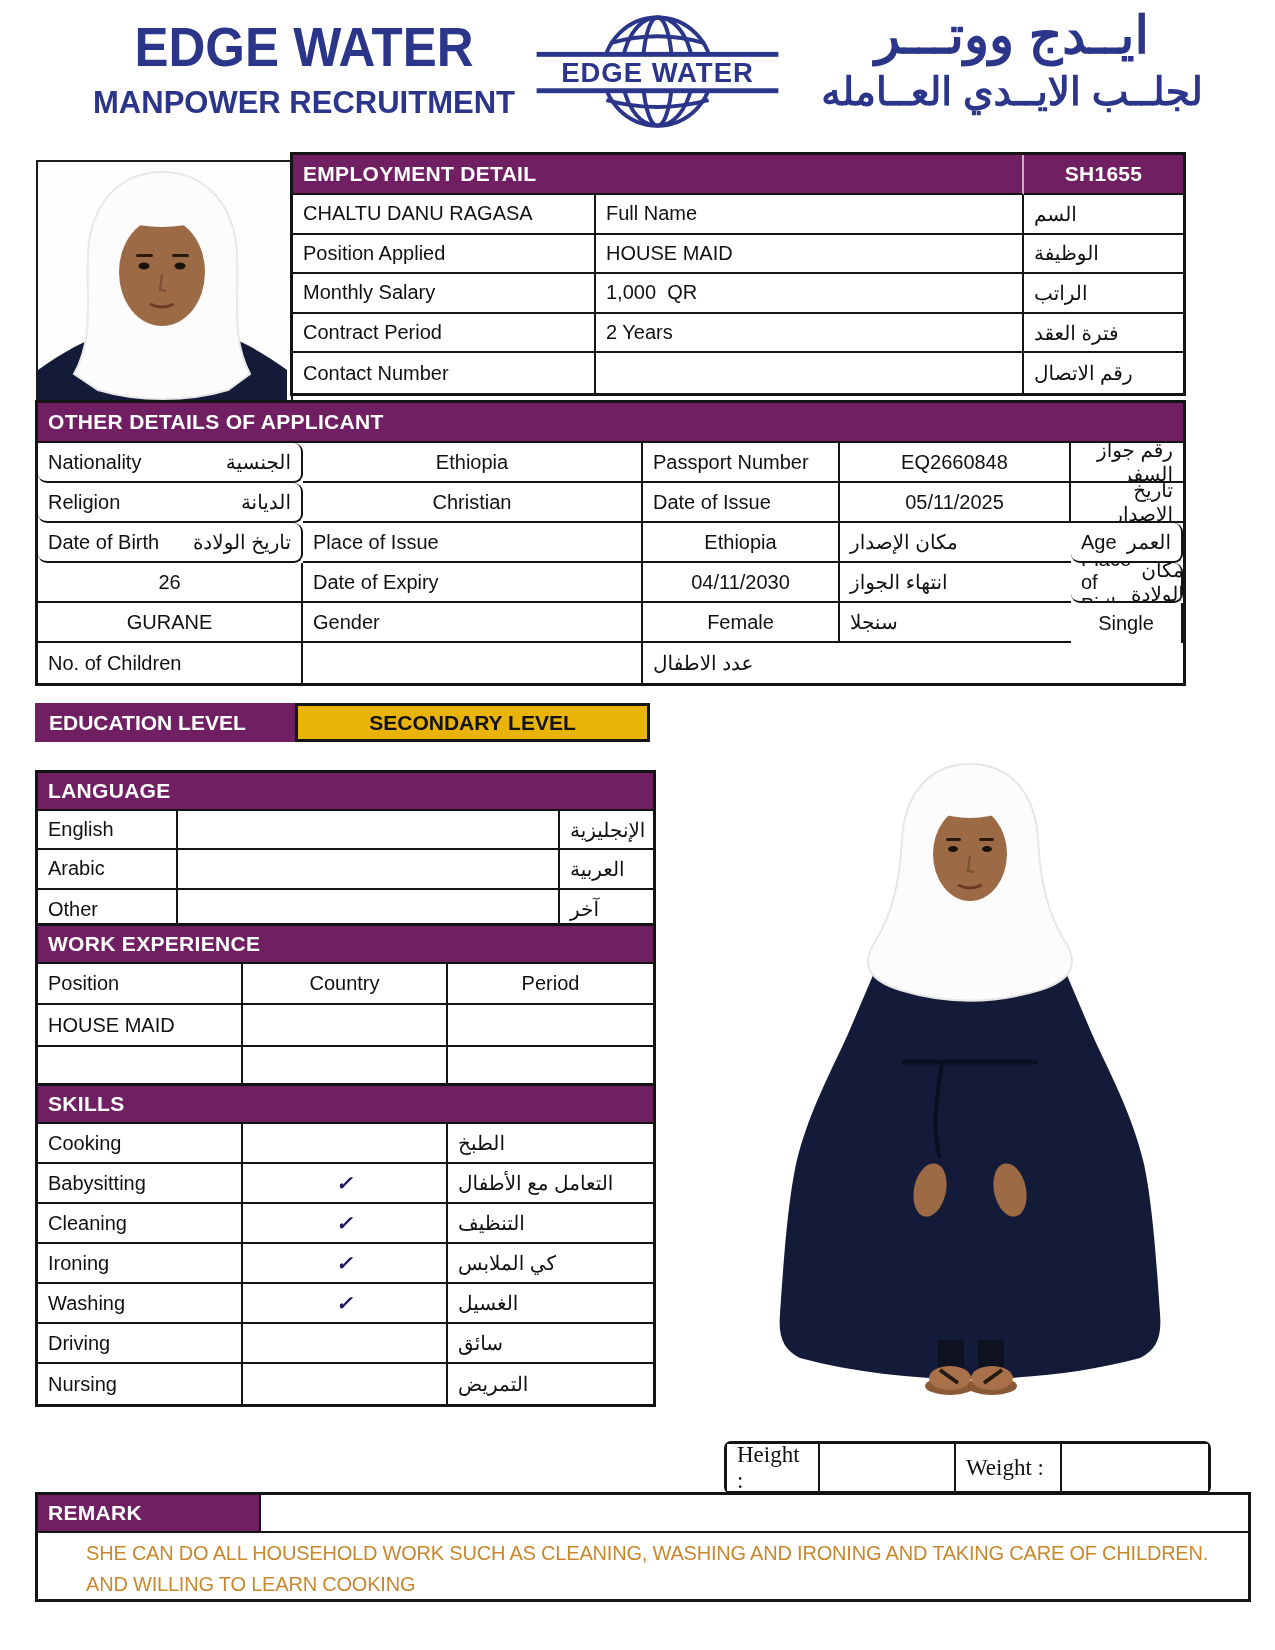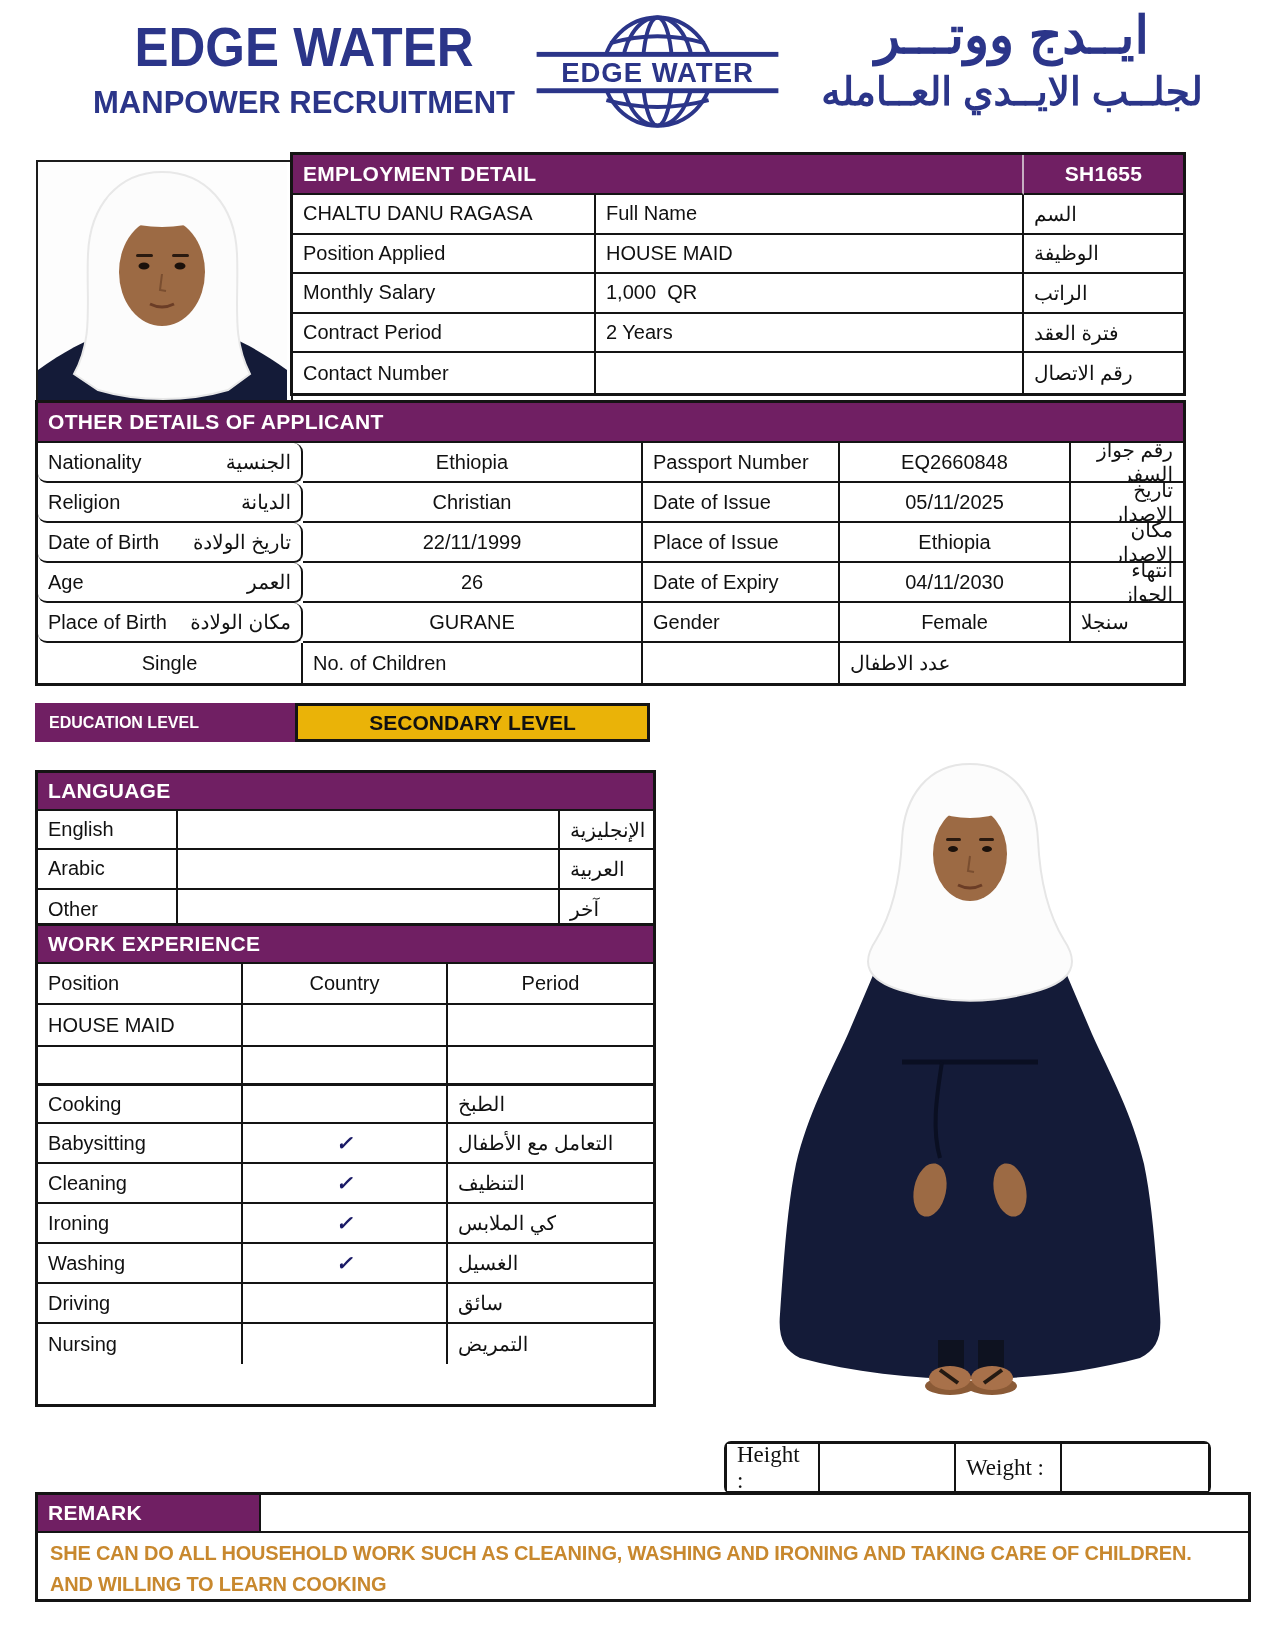--- a/index.html
+++ b/index.html
@@ -48,26 +48,26 @@
   #work{left:35px;top:923px;width:615px;height:163px;
        grid-template-columns:205px 205px 1fr;grid-template-rows:38px 41px 1fr 1fr;}
   #skills{left:35px;top:1083px;width:615px;height:318px;
        grid-template-columns:205px 205px 1fr;grid-template-rows:38px repeat(7,1fr);}
   #hw{left:724px;top:1441px;width:481px;height:47px;
        grid-template-columns:93px 136px 106px 1fr;grid-template-rows:1fr;
        font-family:"Liberation Serif",serif;border-radius:7px;}
   #hw>div{font-size:23px;}
   #remark{left:35px;top:1492px;width:1210px;height:104px;
        grid-template-columns:223px 1fr;grid-template-rows:38px 1fr;}
-  .remark-text{color:#C8882E;font-weight:bold;font-size:26px;line-height:1.55;
-       align-items:flex-start !important;padding:5px 12px !important;letter-spacing:-.2px;}
+  .remark-text{color:#C8882E;font-weight:normal;font-size:26px;line-height:1.55;
+       align-items:flex-start !important;padding:5px 12px !important;letter-spacing:-.2px;margin-left:36px;}
 
   
   .edu-label{position:absolute;left:35px;top:703px;width:260px;height:39px;
-       background:#701F63;color:#fff;font-weight:bold;font-size:16px;
+       background:#701F63;color:#fff;font-weight:bold;font-size:21px;
        display:flex;align-items:center;padding:0 14px;box-sizing:border-box;}
   .edu-value{position:absolute;left:295px;top:703px;width:355px;height:39px;
        border:3px solid #141414;background:#eab308;display:flex;align-items:center;
        justify-content:center;font-weight:bold;font-size:21px;box-sizing:border-box;}
 </style>
 </head>
 <body>
 
 <div class="page">
 
@@ -156,21 +156,20 @@
     </div>
     <div class="ctr">Christian</div>
     <div>Date of Issue</div>
     <div class="ctr">05/11/2025</div>
     <div class="rgt lc" dir="rtl">تاريخ الإصدار</div>
 
     <div class="btw">
       <span>Date of Birth</span>
       <span dir="rtl">تاريخ الولادة</span>
     </div>
-    <div class="ctr">22/11/1999</div>
     <div>Place of Issue</div>
     <div class="ctr">Ethiopia</div>
     <div class="rgt lc" dir="rtl">مكان الإصدار</div>
 
     <div class="btw">
       <span>Age</span>
       <span dir="rtl">العمر</span>
     </div>
     <div class="ctr">26</div>
     <div>Date of Expiry</div>
@@ -221,20 +220,21 @@
     <div>HOUSE MAID</div>
     <div></div>
     <div class="lc"></div>
 
     <div class="lr"></div>
     <div class="lr"></div>
     <div class="lc lr"></div>
   </div>
 
   <div class="grid" id="skills">
+    <div class="pur cs3 lc">SKILLS</div>
 
     <div>Cooking</div>
     <div class="ctr check"></div>
     <div class="rgt lc" dir="rtl">الطبخ</div>
 
     <div>Babysitting</div>
     <div class="ctr check">✓</div>
     <div class="rgt lc" dir="rtl">التعامل مع الأطفال</div>
 
     <div>Cleaning</div>

